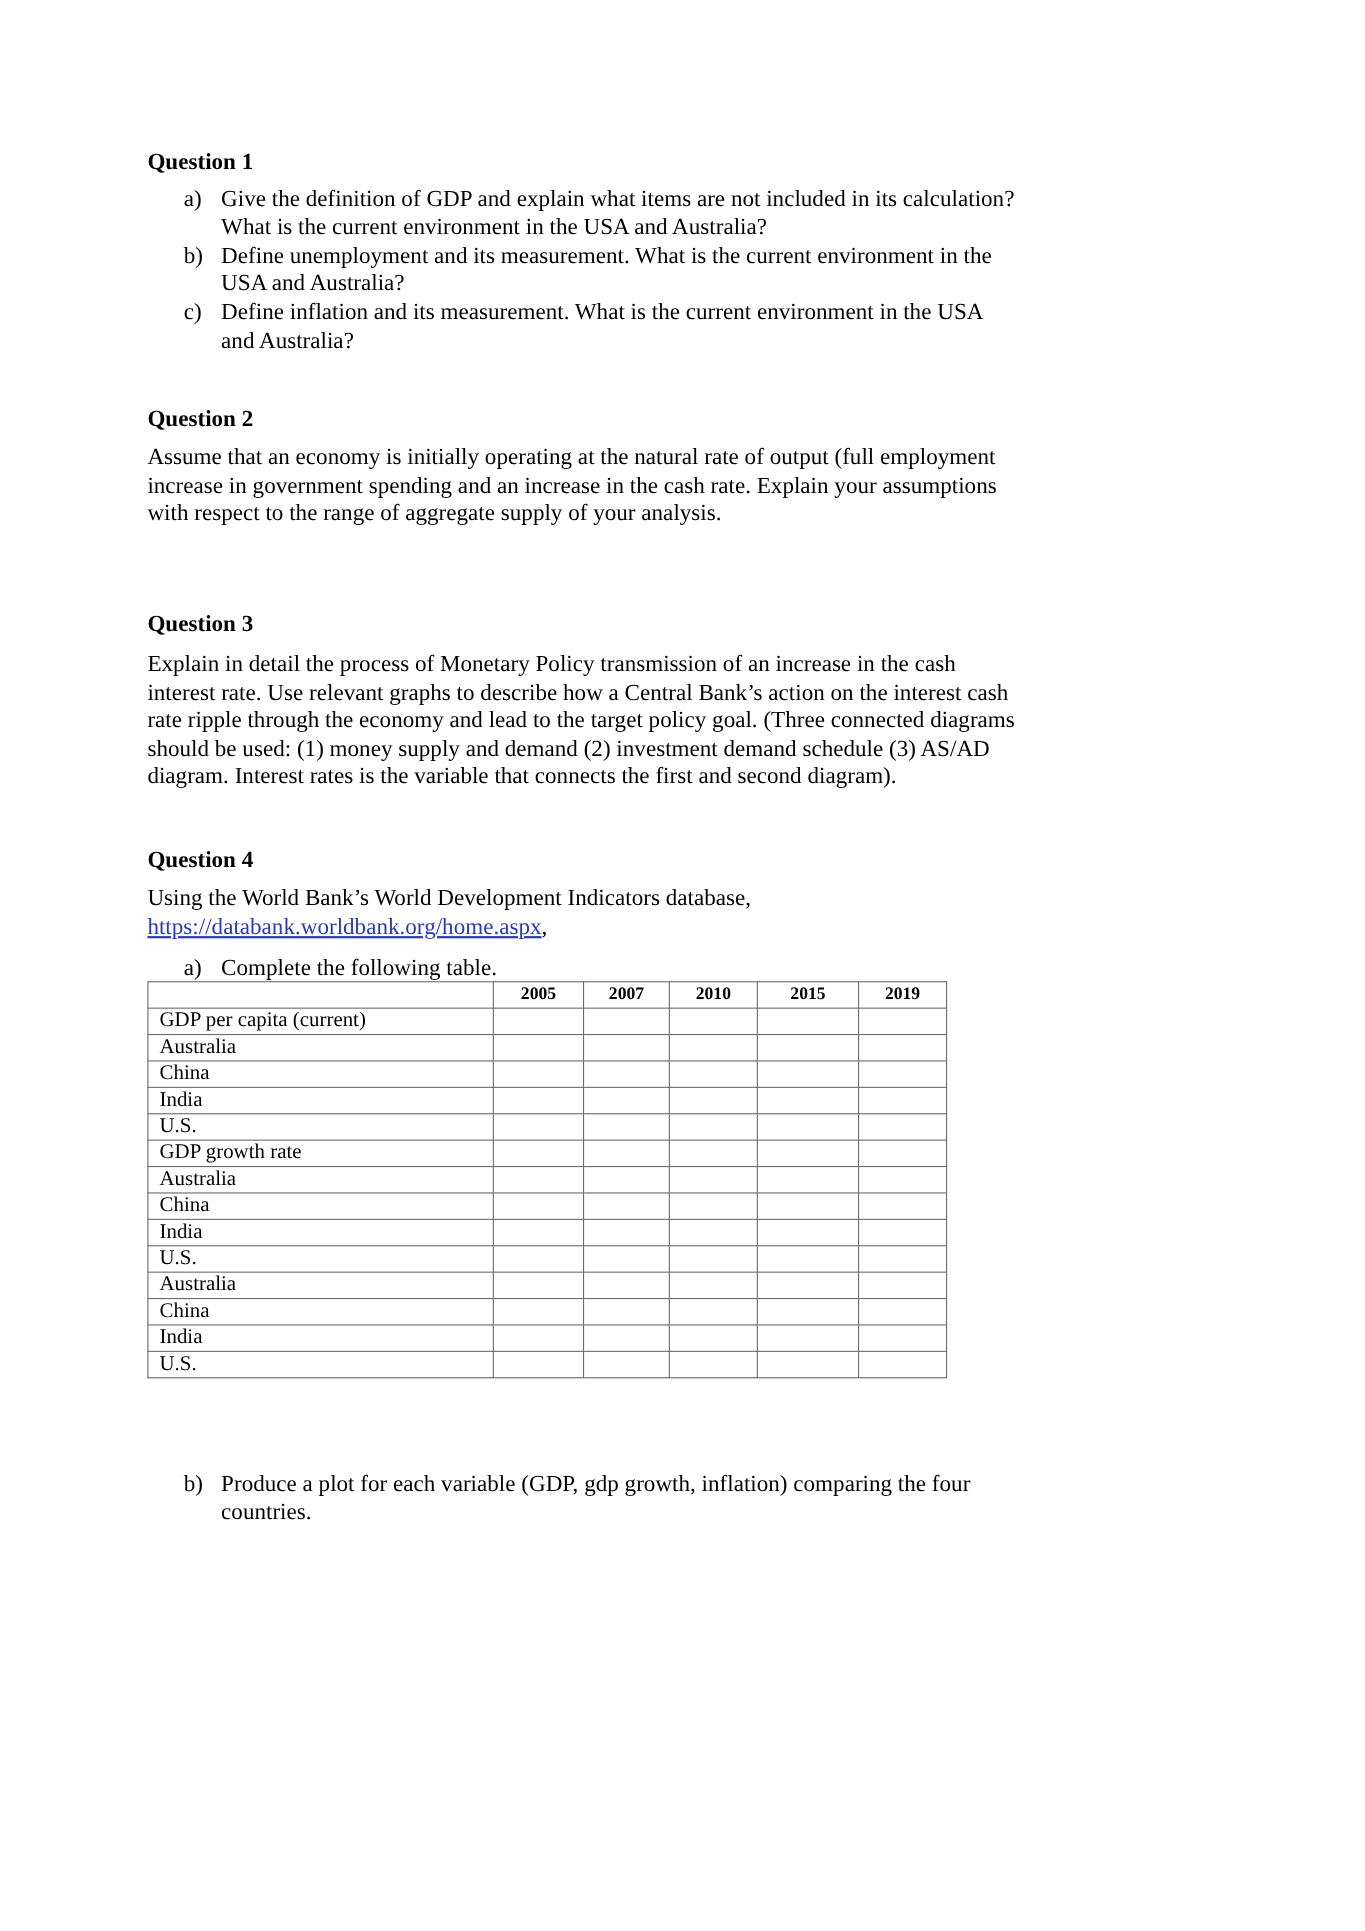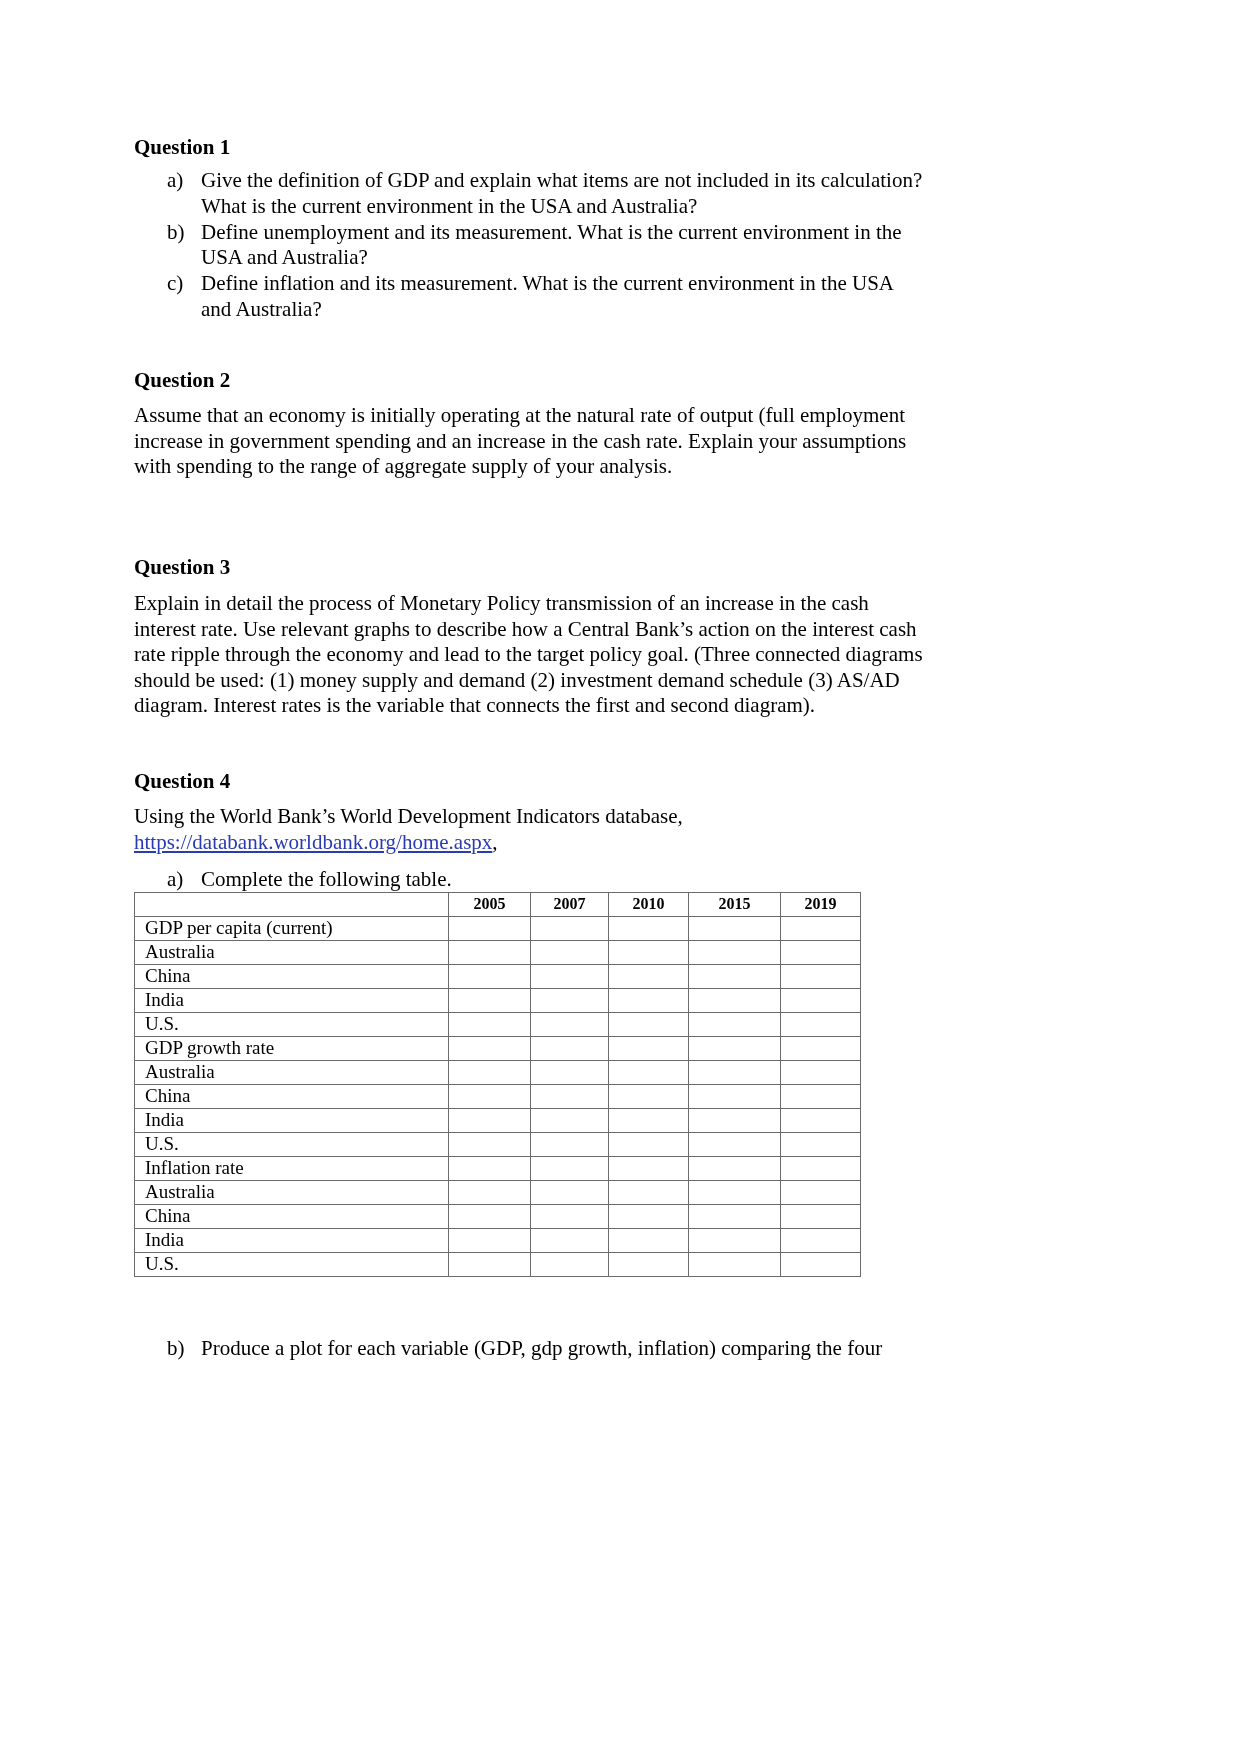--- a/index.html
+++ b/index.html
@@ -47,21 +47,21 @@
   <div class="text">
     <div style="white-space:nowrap;">Define inflation and its measurement. What is the current environment in the USA</div>
     <div style="white-space:nowrap;">and Australia?</div>
   </div>
 </div>
 
 <div class="abs qhead" style="left:134px; top:368px;">Question 2</div>
 <div class="abs para" style="left:134px; top:403px; white-space:nowrap;">
   <div>Assume that an economy is initially operating at the natural rate of output (full employment</div>
   <div>increase in government spending and an increase in the cash rate. Explain your assumptions</div>
-  <div>with spending to the range of aggregate supply of your analysis.</div>
+  <div>with respect to the range of aggregate supply of your analysis.</div>
 </div>
 
 <div class="abs qhead" style="left:134px; top:555px;">Question 3</div>
 <div class="abs para" style="left:134px; top:591px; white-space:nowrap;">
   <div>Explain in detail the process of Monetary Policy transmission of an increase in the cash</div>
   <div>interest rate. Use relevant graphs to describe how a Central Bank’s action on the interest cash</div>
   <div>rate ripple through the economy and lead to the target policy goal. (Three connected diagrams</div>
   <div>should be used: (1) money supply and demand (2) investment demand schedule (3) AS/AD</div>
   <div>diagram.  Interest rates is the variable that connects the first and second diagram).</div>
 </div>
@@ -173,28 +173,20 @@
       </tr>
       <tr>
         <td class="label">U.S.</td>
         <td class="cell"></td>
         <td class="cell"></td>
         <td class="cell"></td>
         <td class="cell"></td>
         <td class="cell"></td>
       </tr>
       <tr>
-        <td class="label bold">Inflation rate</td>
-        <td class="cell"></td>
-        <td class="cell"></td>
-        <td class="cell"></td>
-        <td class="cell"></td>
-        <td class="cell"></td>
-      </tr>
-      <tr>
         <td class="label">Australia</td>
         <td class="cell"></td>
         <td class="cell"></td>
         <td class="cell"></td>
         <td class="cell"></td>
         <td class="cell"></td>
       </tr>
       <tr>
         <td class="label">China</td>
         <td class="cell"></td>
@@ -219,14 +211,15 @@
         <td class="cell"></td>
         <td class="cell"></td>
       </tr>
     </tbody>
 </table>
 
 <div class="list-item" style="left:167px; top:1336px;">
   <span class="marker">b)</span>
   <div class="text" style="white-space:nowrap;">
     <div>Produce a plot for each variable (GDP, gdp growth, inflation) comparing the four</div>
+    <div>countries.</div>
   </div>
 </div>
 
 </body></html>

